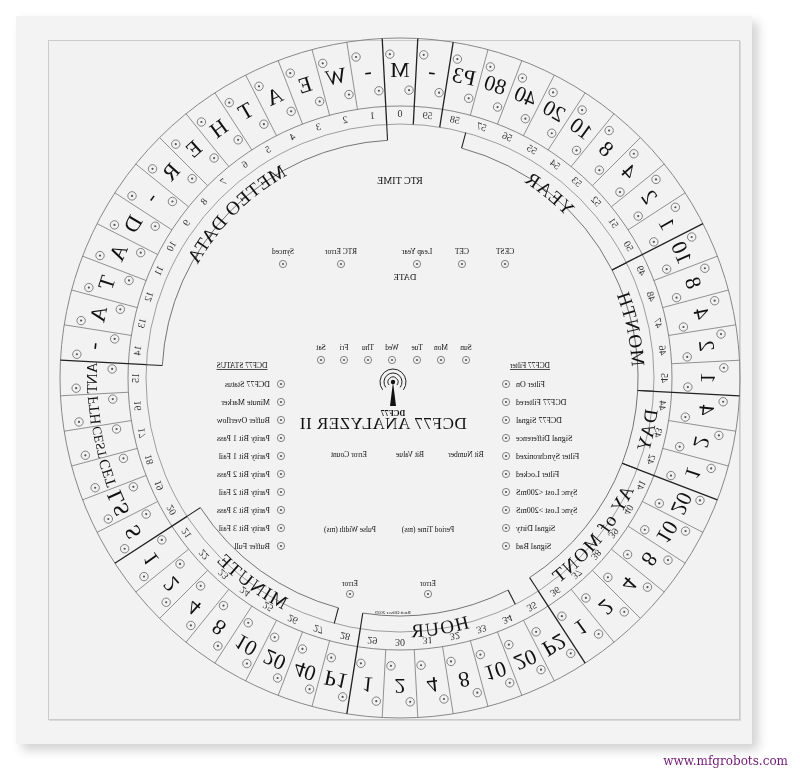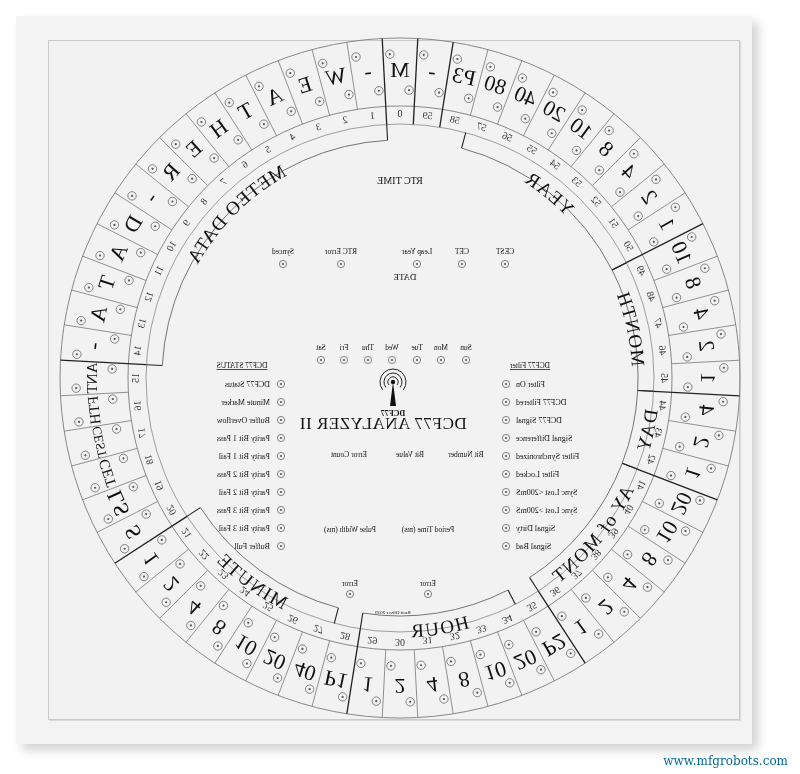--- a/index.html
+++ b/index.html
@@ -13,21 +13,21 @@
     box-shadow: 6px 6px 10px rgba(0,0,0,0.18);
   }
   .panel {
     position: absolute; left: 48px; top: 40px; width: 690px; height: 678px;
     background: #f1f2f1; border: 1px solid #c9cac9;
     box-shadow: 1px 1px 0 #d8d9d8;
   }
   svg.face { position: absolute; left: 0; top: 0; }
   .watermark {
     position: absolute; right: 12px; bottom: 6px;
-    font-family: "DejaVu Serif", serif; font-size: 12px; color: #0369a1;
+    font-family: "DejaVu Serif", serif; font-size: 12px; color: #701a75;
   }
 </style>
 </head>
 <body>
 
 <div class="card"></div>
 <div class="panel"></div>
 
 <svg class="face" id="face" width="800" height="774" viewBox="0 0 800 774">
   <g id="mirror" transform="translate(800,0) scale(-1,1)">

